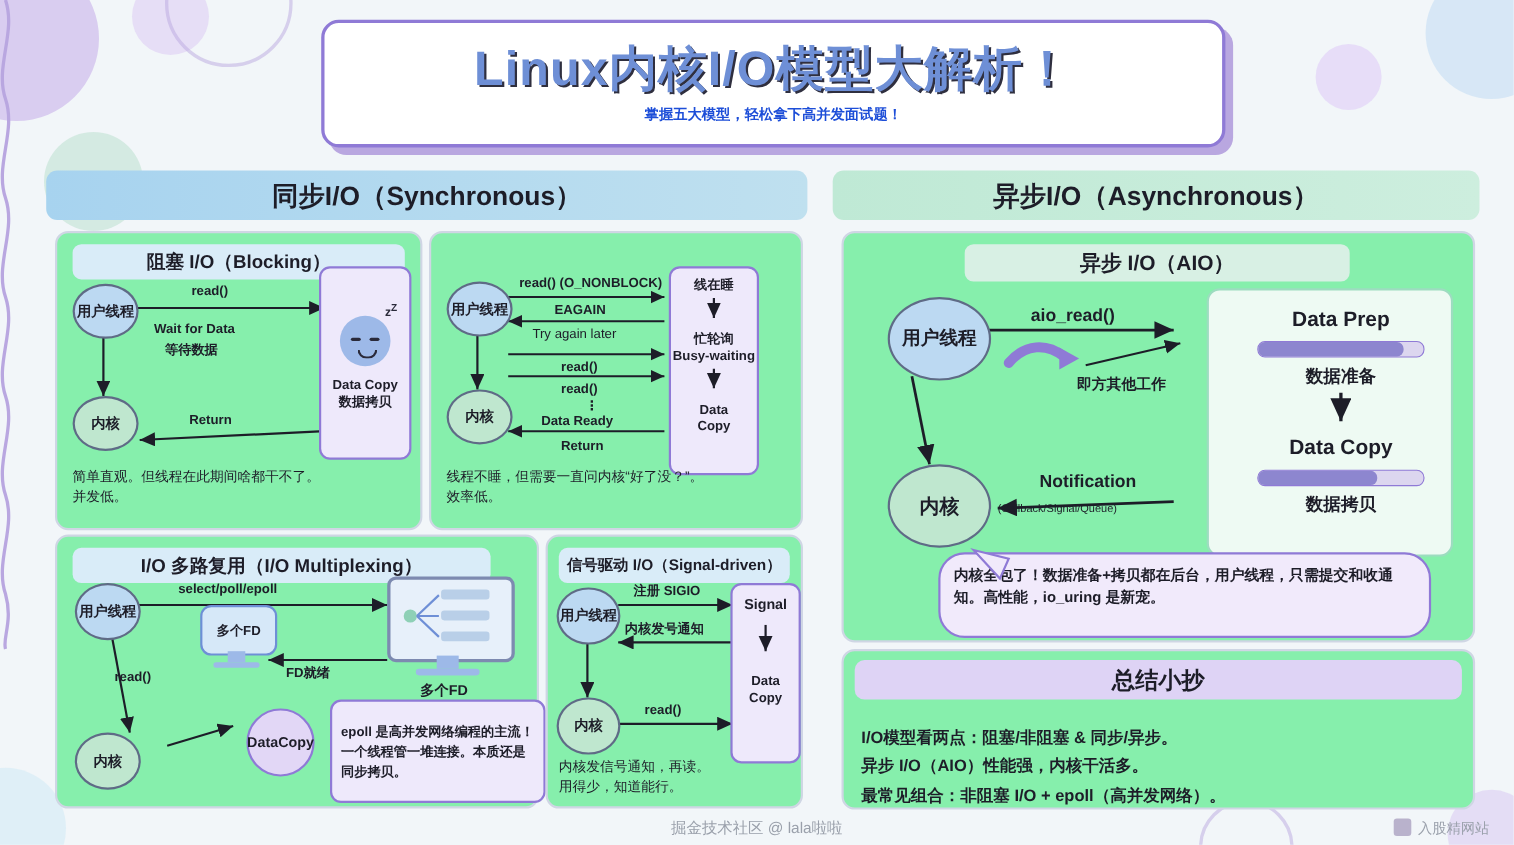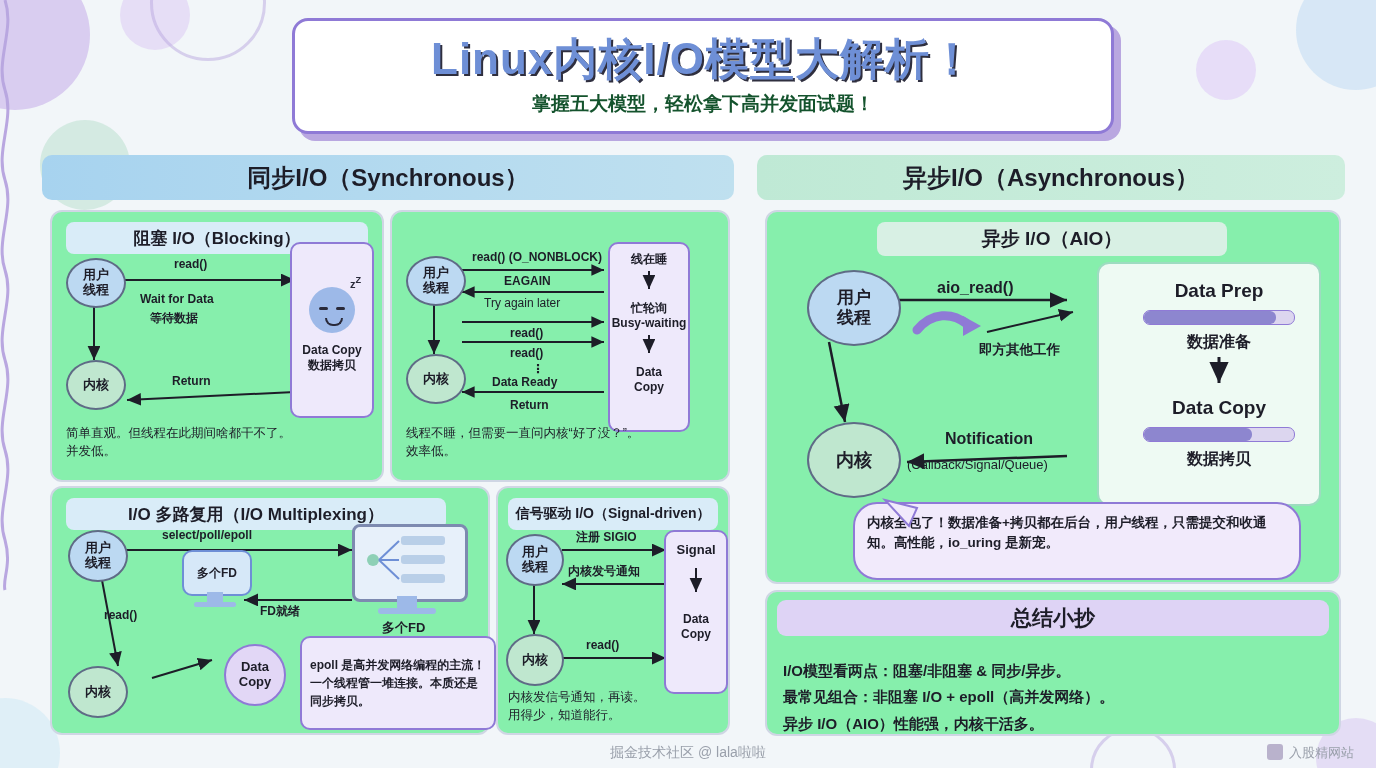--- a/index.html
+++ b/index.html
@@ -30,21 +30,21 @@
     background:#ffffff;border:3px solid #8f7ad6;border-radius:16px;
     box-shadow:7px 7px 0 #b9a7e0;
     display:flex;flex-direction:column;align-items:center;justify-content:center;
   }
   .title-main{
     font-size:44px;font-weight:bold;color:#6e8fd6;
     letter-spacing:1px;
     text-shadow:2px 2px 0 #2f2f3f;
     line-height:1.1;
   }
-  .title-sub{font-size:19px;font-weight:bold;color:#14532d;margin-top:8px;}
+  .title-sub{font-size:13px;font-weight:bold;color:#1d4ed8;margin-top:8px;}
 
   
   .col-left{position:absolute;left:42px;top:155px;width:692px;height:580px;}
   .col-right{position:absolute;left:757px;top:155px;width:588px;height:580px;}
 
   .col-head{
     height:45px;border-radius:10px;display:flex;align-items:center;justify-content:center;
     font-size:24px;font-weight:bold;color:#1d1d28;
   }
   .head-sync{background:linear-gradient(90deg,#a7d3ef,#bfe0ef);}
@@ -55,21 +55,21 @@
   }
   .sub-head{
     border-radius:8px;display:flex;align-items:center;justify-content:center;
     font-size:17px;font-weight:bold;color:#1d1d28;
   }
   .sh-blue{background:#d9ecf8;}
   .sh-green{background:#d8f0e4;}
 
   
   .node{
-    position:absolute;border-radius:50%;display:flex;flex-direction:column;
+    position:absolute;border-radius:50%;display:flex;flex-direction:row;
     align-items:center;justify-content:center;font-size:13px;font-weight:bold;color:#1d1d28;
     border:2px solid #5f6b86;line-height:1.15;
   }
   .n-blue{background:#bcd9f2;}
   .n-green{background:#bfe7cf;}
   .n-purple{background:#e2d7f6;border-color:#8f7ad6;}
 
   .lbl{position:absolute;font-size:12px;color:#1d1d28;line-height:1.25;}
   .lbl-b{font-weight:bold;}
   .note{position:absolute;font-size:12.5px;color:#1d1d28;line-height:1.45;}
@@ -334,21 +334,21 @@
         <span>用户</span>
         <span>线程</span>
       </div>
       <div class="node n-green" style="left:40px;top:210px;width:90px;height:72px;font-size:18px;">
         <span>内核</span>
       </div>
 
       <div class="lbl lbl-b" style="left:170px;top:66px;font-size:16px;">aio_read()</div>
       <div class="lbl lbl-b" style="left:212px;top:130px;font-size:13.5px;">即方其他工作</div>
       <div class="lbl lbl-b" style="left:178px;top:217px;font-size:16px;">Notification</div>
-      <div class="lbl" style="left:140px;top:245px;font-size:13px;text-align:right;">(Callback/Signal/Queue)</div>
+      <div class="lbl" style="left:140px;top:245px;font-size:10px;text-align:right;">(Callback/Signal/Queue)</div>
 
       <div class="aio-box" style="left:330px;top:50px;width:200px;height:240px;padding-left:20px;">
         <div style="text-align:center;margin-top:16px;font-size:19px;font-weight:bold;color:#1d1d28;">Data Prep</div>
         <div class="bar-outer" style="margin:8px auto 0 auto;">
           <div class="bar-fill" id="prep-bar" style="width:88%"></div>
         </div>
         <div style="text-align:center;margin-top:7px;font-size:16px;font-weight:bold;color:#1d1d28;">数据准备</div>
         <svg width="30" height="40" style="display:block;margin:2px auto;">
           <line x1="15" y1="2" x2="15" y2="28" stroke="#1d1d28" stroke-width="3" marker-end="url(#ah)"></line>
         </svg>
@@ -364,22 +364,22 @@
       </div>
       <svg class="ov" width="572" height="370" style="pointer-events:none;">
         <path d="M118 288 L150 296 L142 314 Z" fill="#f1eafb" stroke="#8f7ad6" stroke-width="2"></path>
       </svg>
     </div>
 
     <div class="panel" style="position:absolute;left:8px;top:435px;width:572px;height:142px;">
       <div class="summary-head" style="margin:8px 10px 12px 10px;">总结小抄</div>
       <div class="summary-body">
         <div>I/O模型看两点：阻塞/非阻塞 &amp; 同步/异步。</div>
+        <div>异步 I/O（AIO）性能强，内核干活多。</div>
         <div>最常见组合：非阻塞 I/O + epoll（高并发网络）。</div>
-        <div>异步 I/O（AIO）性能强，内核干活多。</div>
       </div>
     </div>
   </div>
 
   <div class="watermark">掘金技术社区 @ lala啦啦</div>
   <div class="wm-right">
     <span class="wm-ico"></span><span>入股精网站</span>
   </div>
 </div>
 

